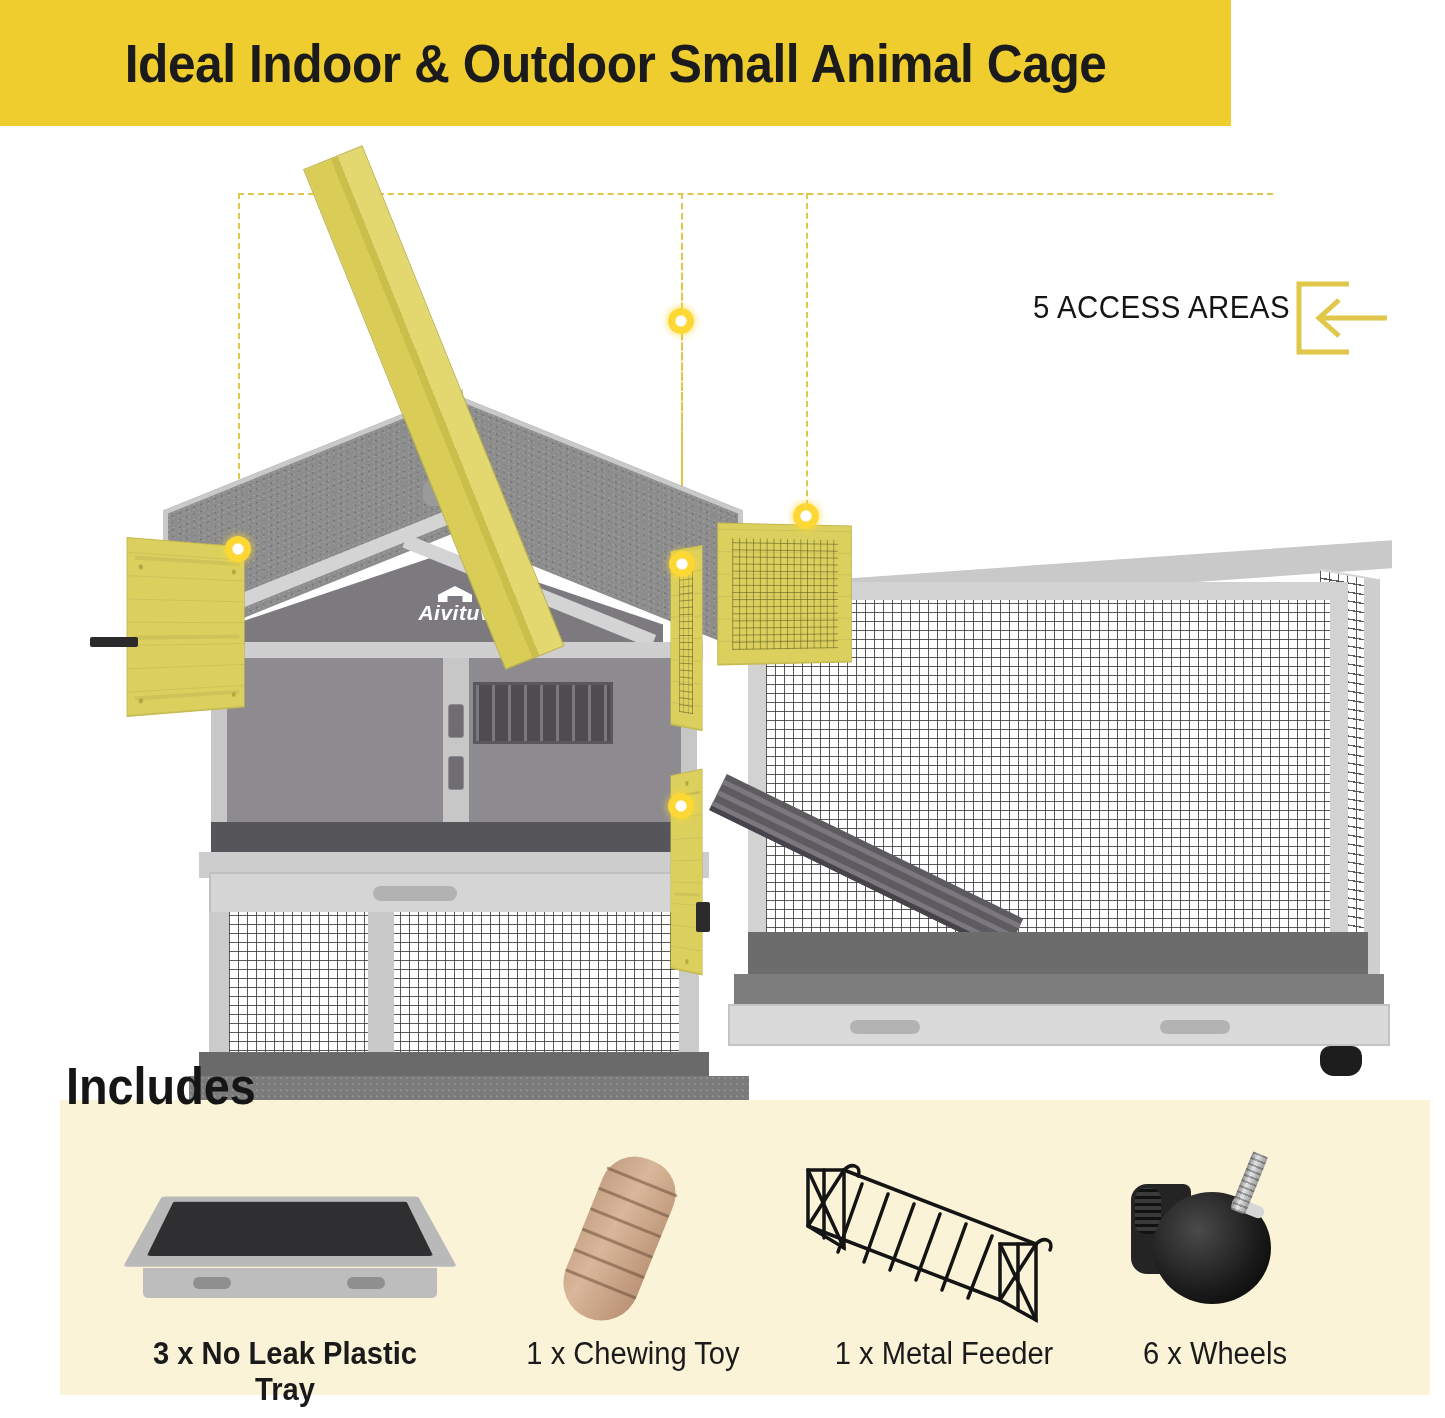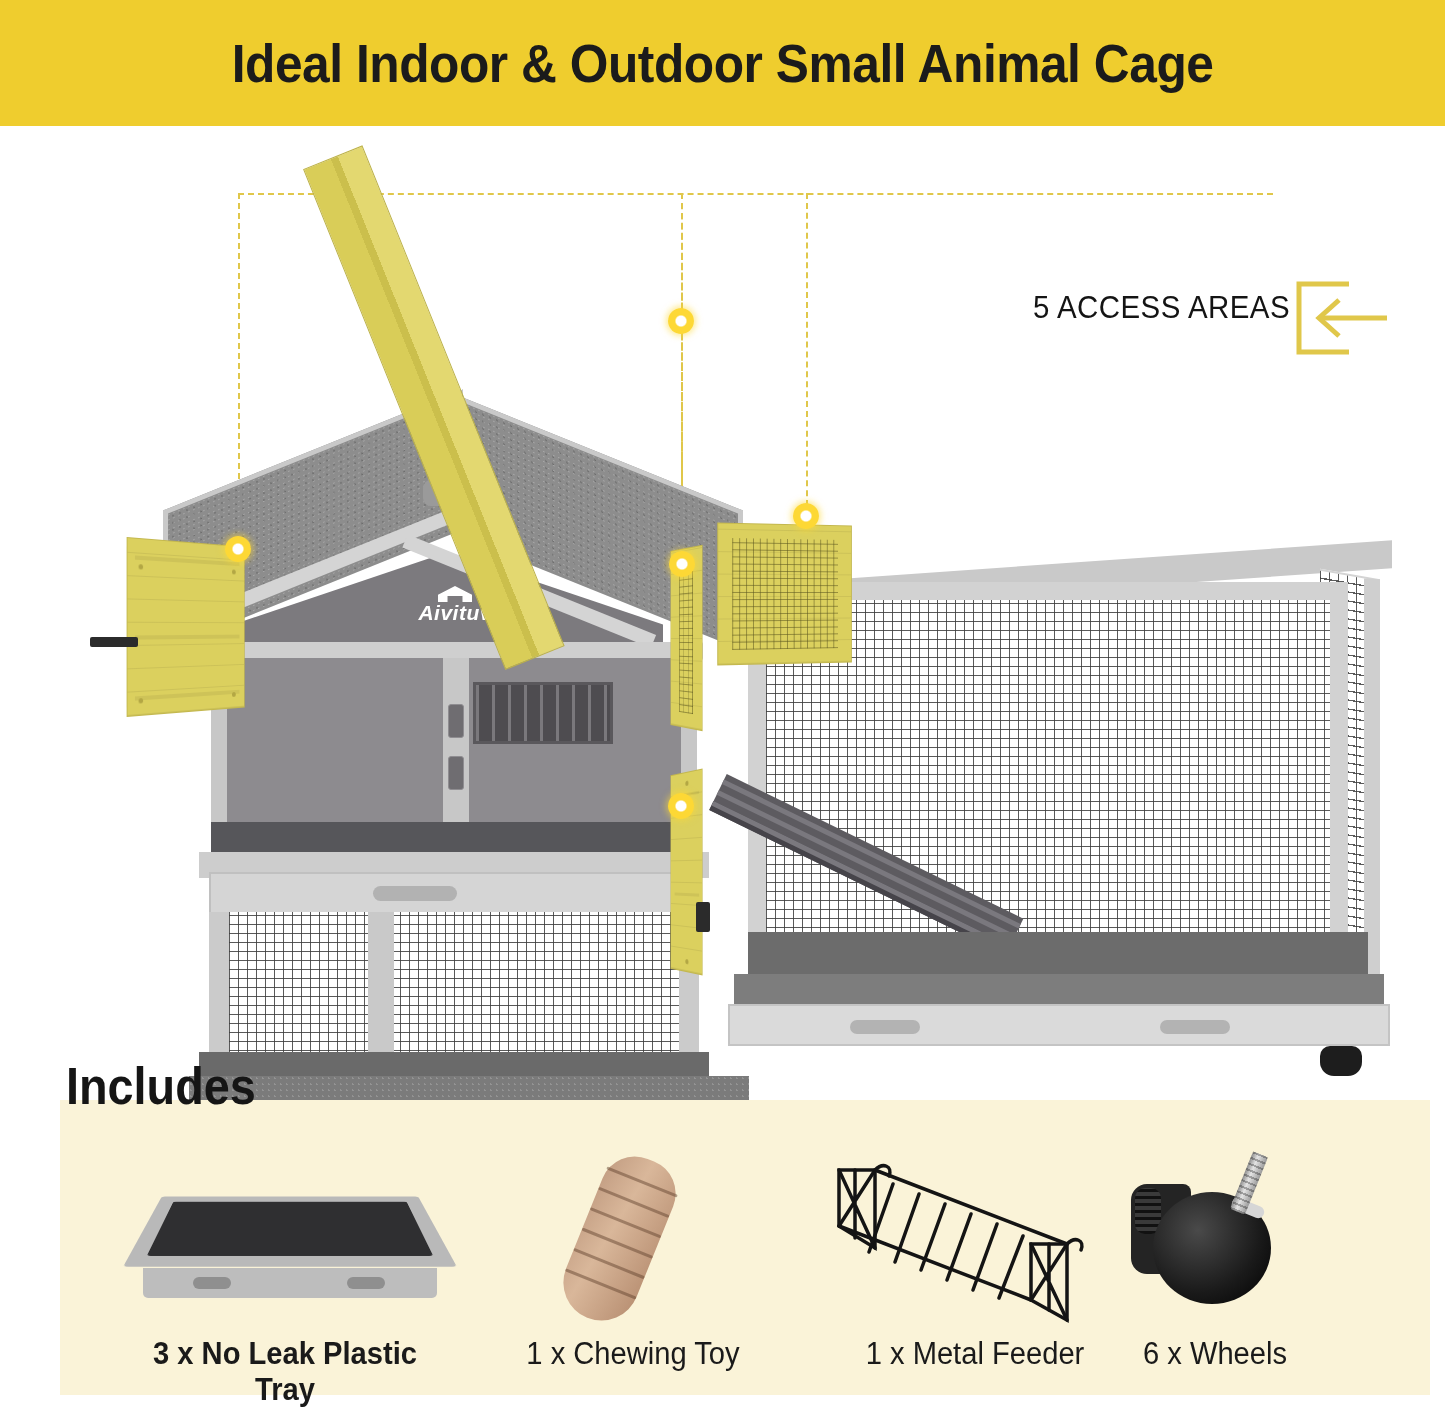--- a/index.html
+++ b/index.html
@@ -6,21 +6,21 @@
   body {
     width: 1445px; height: 1418px;
     background: #ffffff;
     font-family: "Liberation Sans", sans-serif;
     position: relative;
     overflow: hidden;
   }
 
   
   .banner {
-    position: absolute; left: 0; top: 0; width: 1445px; height: 126px;
+    position: absolute; left: 0; top: 0; width: 1231px; height: 126px;
     background: #efcd2e;
     display: flex; align-items: center; justify-content: center;
   }
   .banner-title {
     font-family: "Liberation Sans Narrow", "Liberation Sans", sans-serif;
     font-size: 54px; font-weight: bold; color: #1b1b1b;
     letter-spacing: -0.5px;
     transform: scaleX(0.92);
   }
 
@@ -465,21 +465,21 @@
       <div class="toy-ring" style="top:44px;"></div>
       <div class="toy-ring" style="top:66px;"></div>
       <div class="toy-ring" style="top:88px;"></div>
       <div class="toy-ring" style="top:110px;"></div>
       <div class="toy-ring" style="top:132px;"></div>
     </div>
   </div>
   <div class="inc-label">1 x Chewing Toy</div>
 </div>
 
-<div class="inc-item" style="left:805px;">
+<div class="inc-item" style="left:774px;">
   <div class="inc-art">
     <svg class="feeder-svg" width="316" height="180" viewBox="0 0 316 180">
       <g fill="none" stroke="#141414" stroke-width="3.5" stroke-linecap="round">
         <path d="M22 22 L58 22 L58 100 L22 78 Z"></path>
         <path d="M22 22 L58 100 M58 22 L22 78 M38 22 L38 90"></path>
         <path d="M58 22 C66 14 76 18 72 28"></path>
         <path d="M214 96 L250 96 L250 172 L214 152 Z"></path>
         <path d="M214 96 L250 172 M250 96 L214 152 M232 96 L232 162"></path>
         <path d="M250 96 C258 88 268 92 264 102"></path>
         <path d="M58 22 L250 96 M22 78 L214 152"></path>

